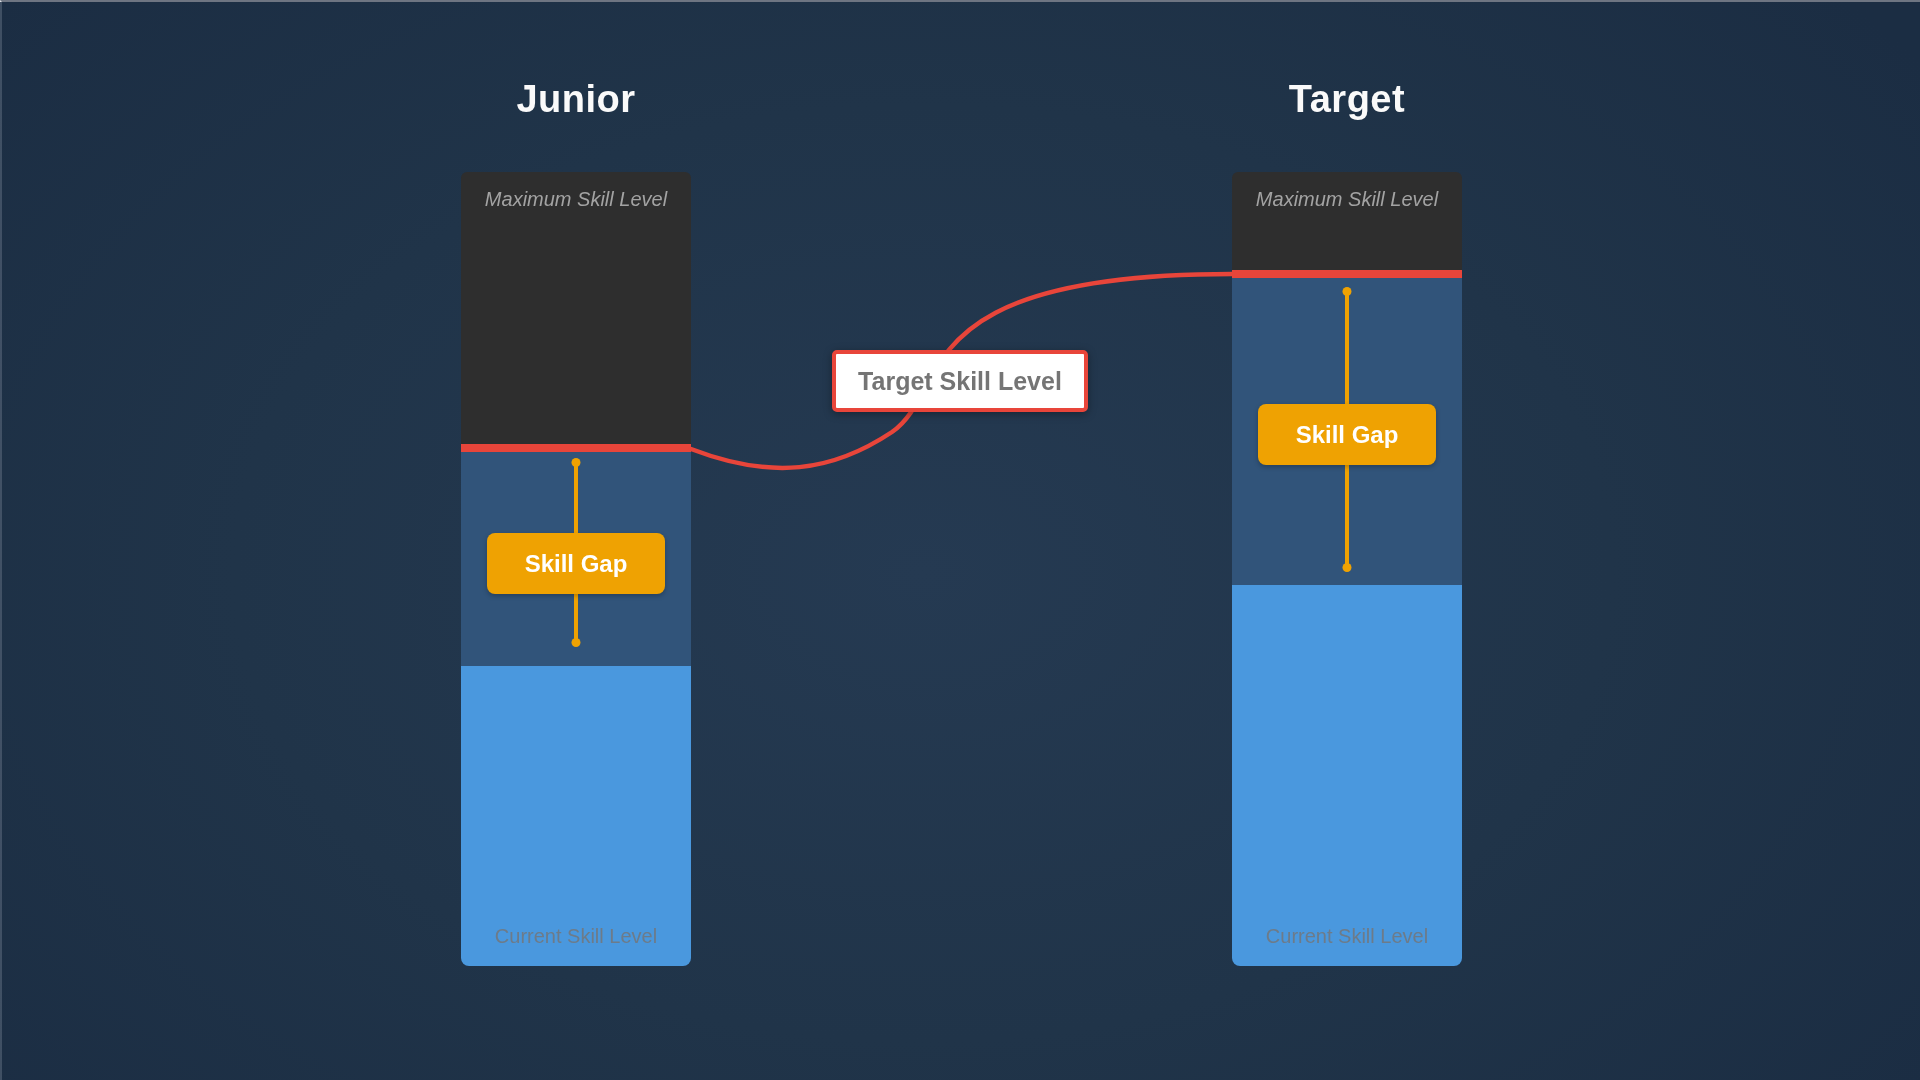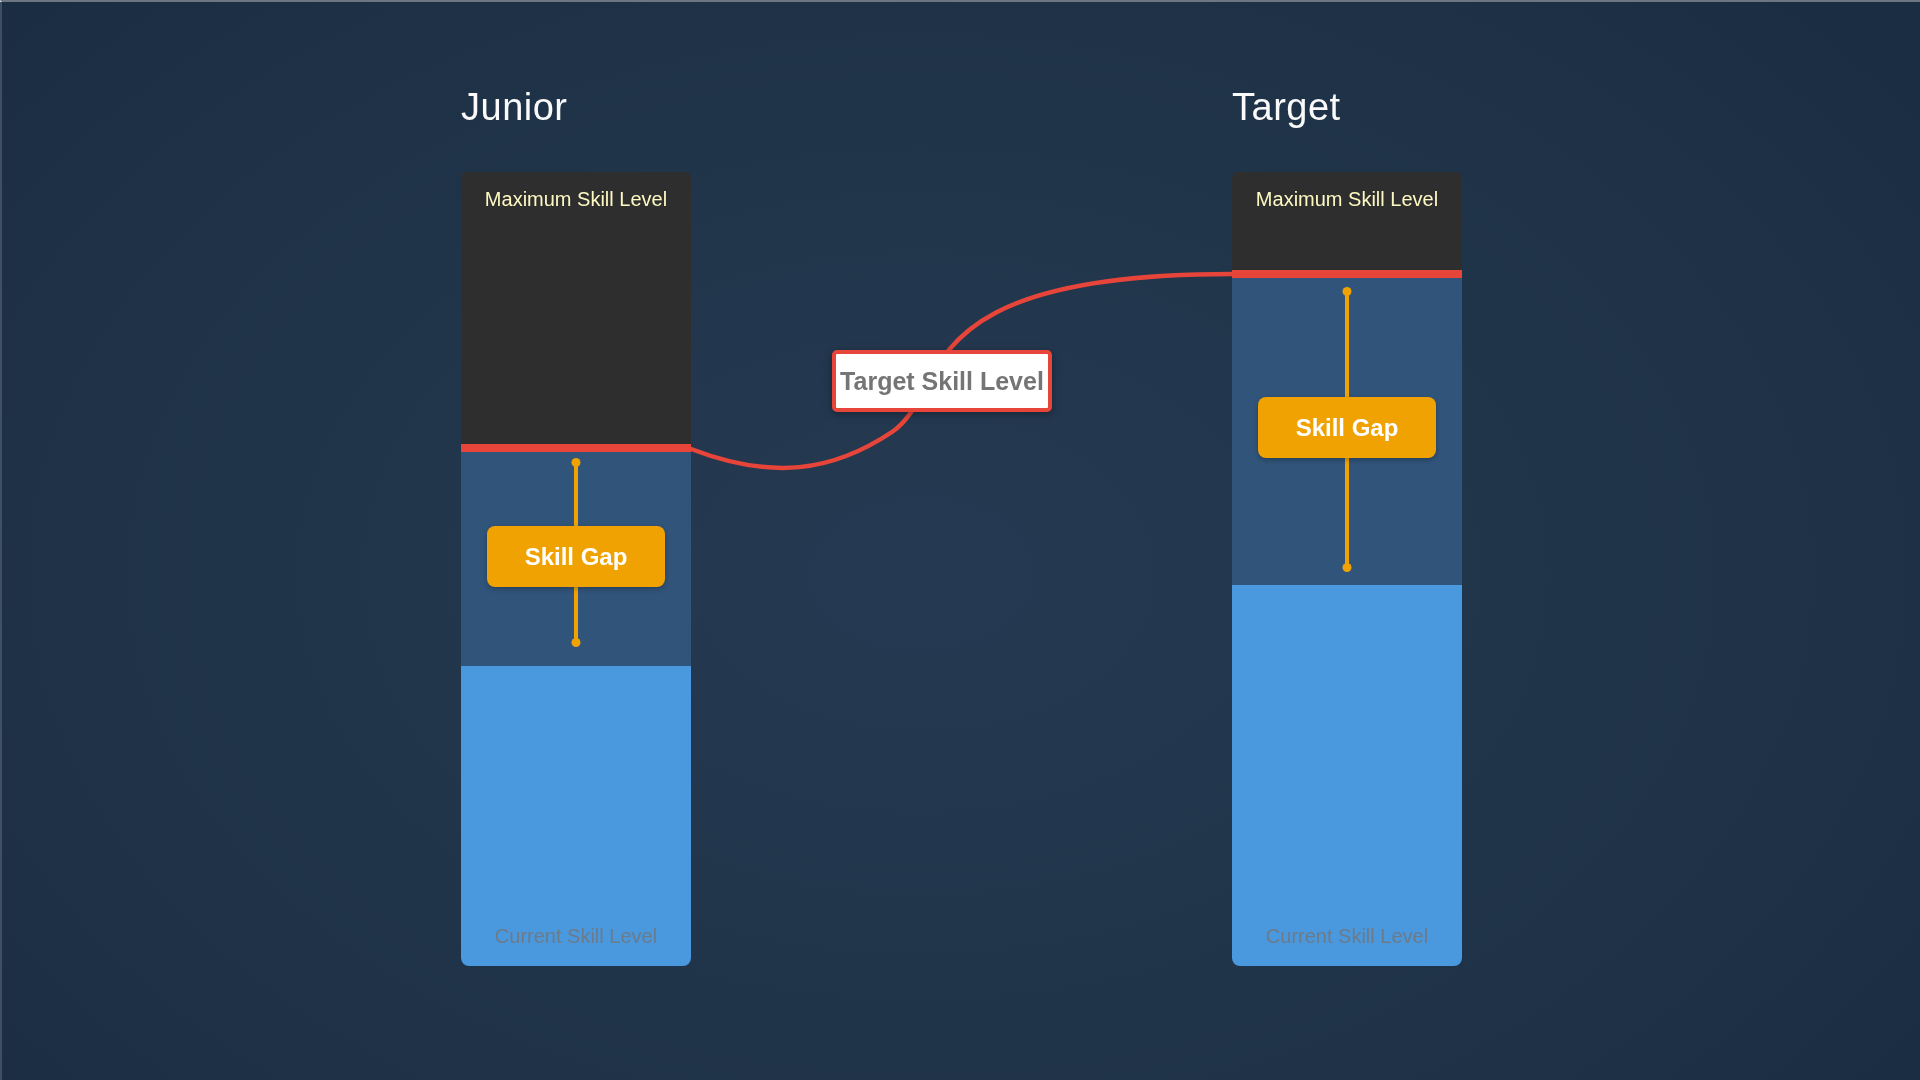--- a/index.html
+++ b/index.html
@@ -9,66 +9,67 @@
   }
   .stage{
     position:relative;width:1920px;height:1080px;box-sizing:border-box;
     background:radial-gradient(ellipse 1250px 850px at 48% 53%, #253a52 0%, #203449 55%, #1b2d43 100%);
     border-top:2px solid #6e7582;
     border-left:2px solid rgba(150,160,175,0.30);
   }
   
   .bar-title{
     position:absolute;top:76px;width:230px;
-    color:#fafafa;font-size:38px;font-weight:normal;letter-spacing:0.5px;margin-top:8px;
+    text-align:center;color:#fafafa;font-size:38px;font-weight:bold;letter-spacing:0.5px;
   }
   .title-junior{left:459px;}
   .title-senior{left:1230px;}
   
   .bar{
     position:absolute;top:170px;width:230px;height:794px;
     display:flex;flex-direction:column;
     border-radius:7px;overflow:visible;
   }
   .bar-junior{left:459px;}
   .bar-senior{left:1230px;}
   .seg{width:100%;position:relative;flex:0 0 auto;}
   .seg-max{background:#2e2e2e;border-radius:6px 6px 0 0;}
   .seg-line{background:#e8453a;}
   .seg-gap{background:#31547a;}
   .seg-current{background:#4a98de;border-radius:0 0 8px 8px;}
   .seg-label{
     position:absolute;left:0;width:100%;text-align:center;
     font-size:20px;font-weight:normal;
   }
-  .seg-label.top{top:16px;color:#fef9c3;}
+  .seg-label.top{top:16px;color:#a3a3a3;font-style:italic;}
   .seg-label.bottom{bottom:18px;color:#6d7b89;margin-top:16px;}
   
   .arrow{
     position:absolute;left:113px;width:4px;background:#efa202;z-index:2;
   }
   .arrow::before,.arrow::after{
     content:"";position:absolute;left:50%;transform:translateX(-50%);
     width:9px;height:9px;border-radius:50%;background:#efa202;
   }
   .arrow::before{top:-3px;}
   .arrow::after{bottom:-3px;}
   
   .badge{
     position:absolute;left:50%;transform:translateX(-50%);z-index:3;
     background:#efa202;border-radius:8px;
     display:flex;align-items:center;justify-content:center;
     box-shadow:0 2px 5px rgba(0,0,0,0.25);
+    margin-top:7px;
   }
   .badge span{color:#ffffff;font-size:24px;font-weight:bold;}
   
   .connector{position:absolute;left:0;top:0;z-index:1;pointer-events:none;}
   
   .target-box{
-    position:absolute;left:830px;top:348px;width:220px;height:62px;box-sizing:border-box;
+    position:absolute;left:830px;top:348px;width:256px;height:62px;box-sizing:border-box;
     background:#ffffff;border:4px solid #e8453a;border-radius:5px;z-index:4;
     display:flex;align-items:center;justify-content:center;
     box-shadow:0 2px 8px rgba(0,0,0,0.35);
   }
   .target-box span{color:#757575;font-size:25px;font-weight:bold;}
 </style>
 </head>
 <body>
 
 <div class="stage">

